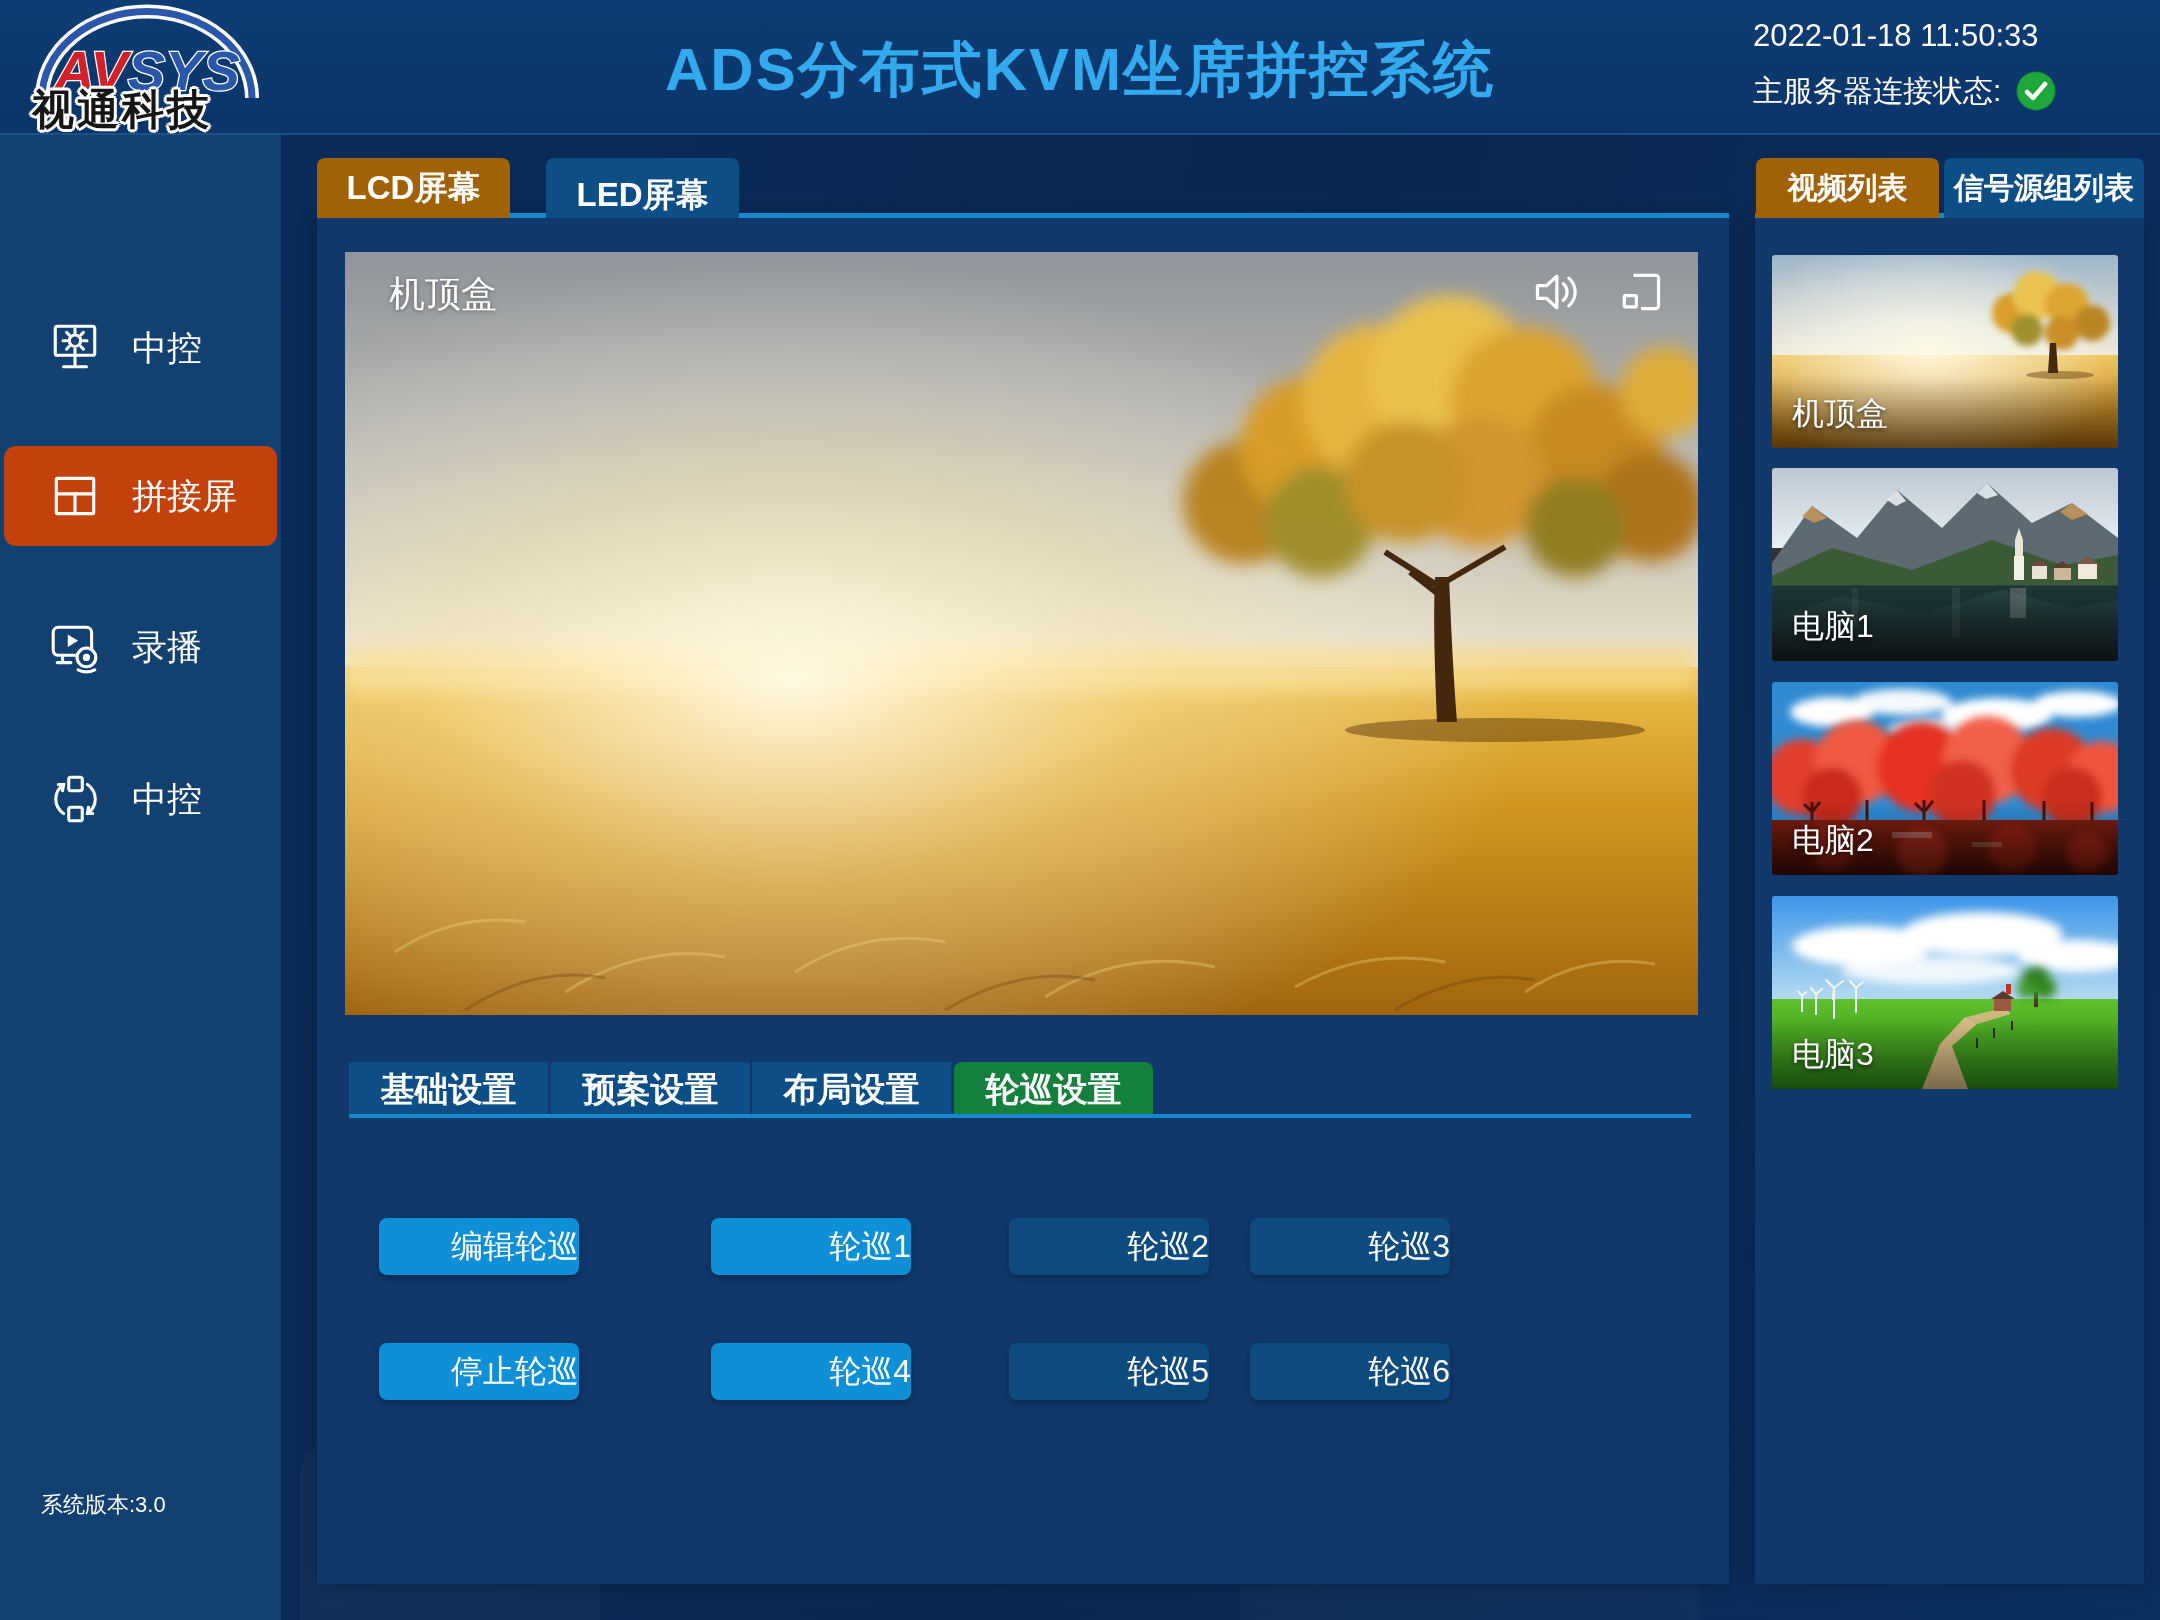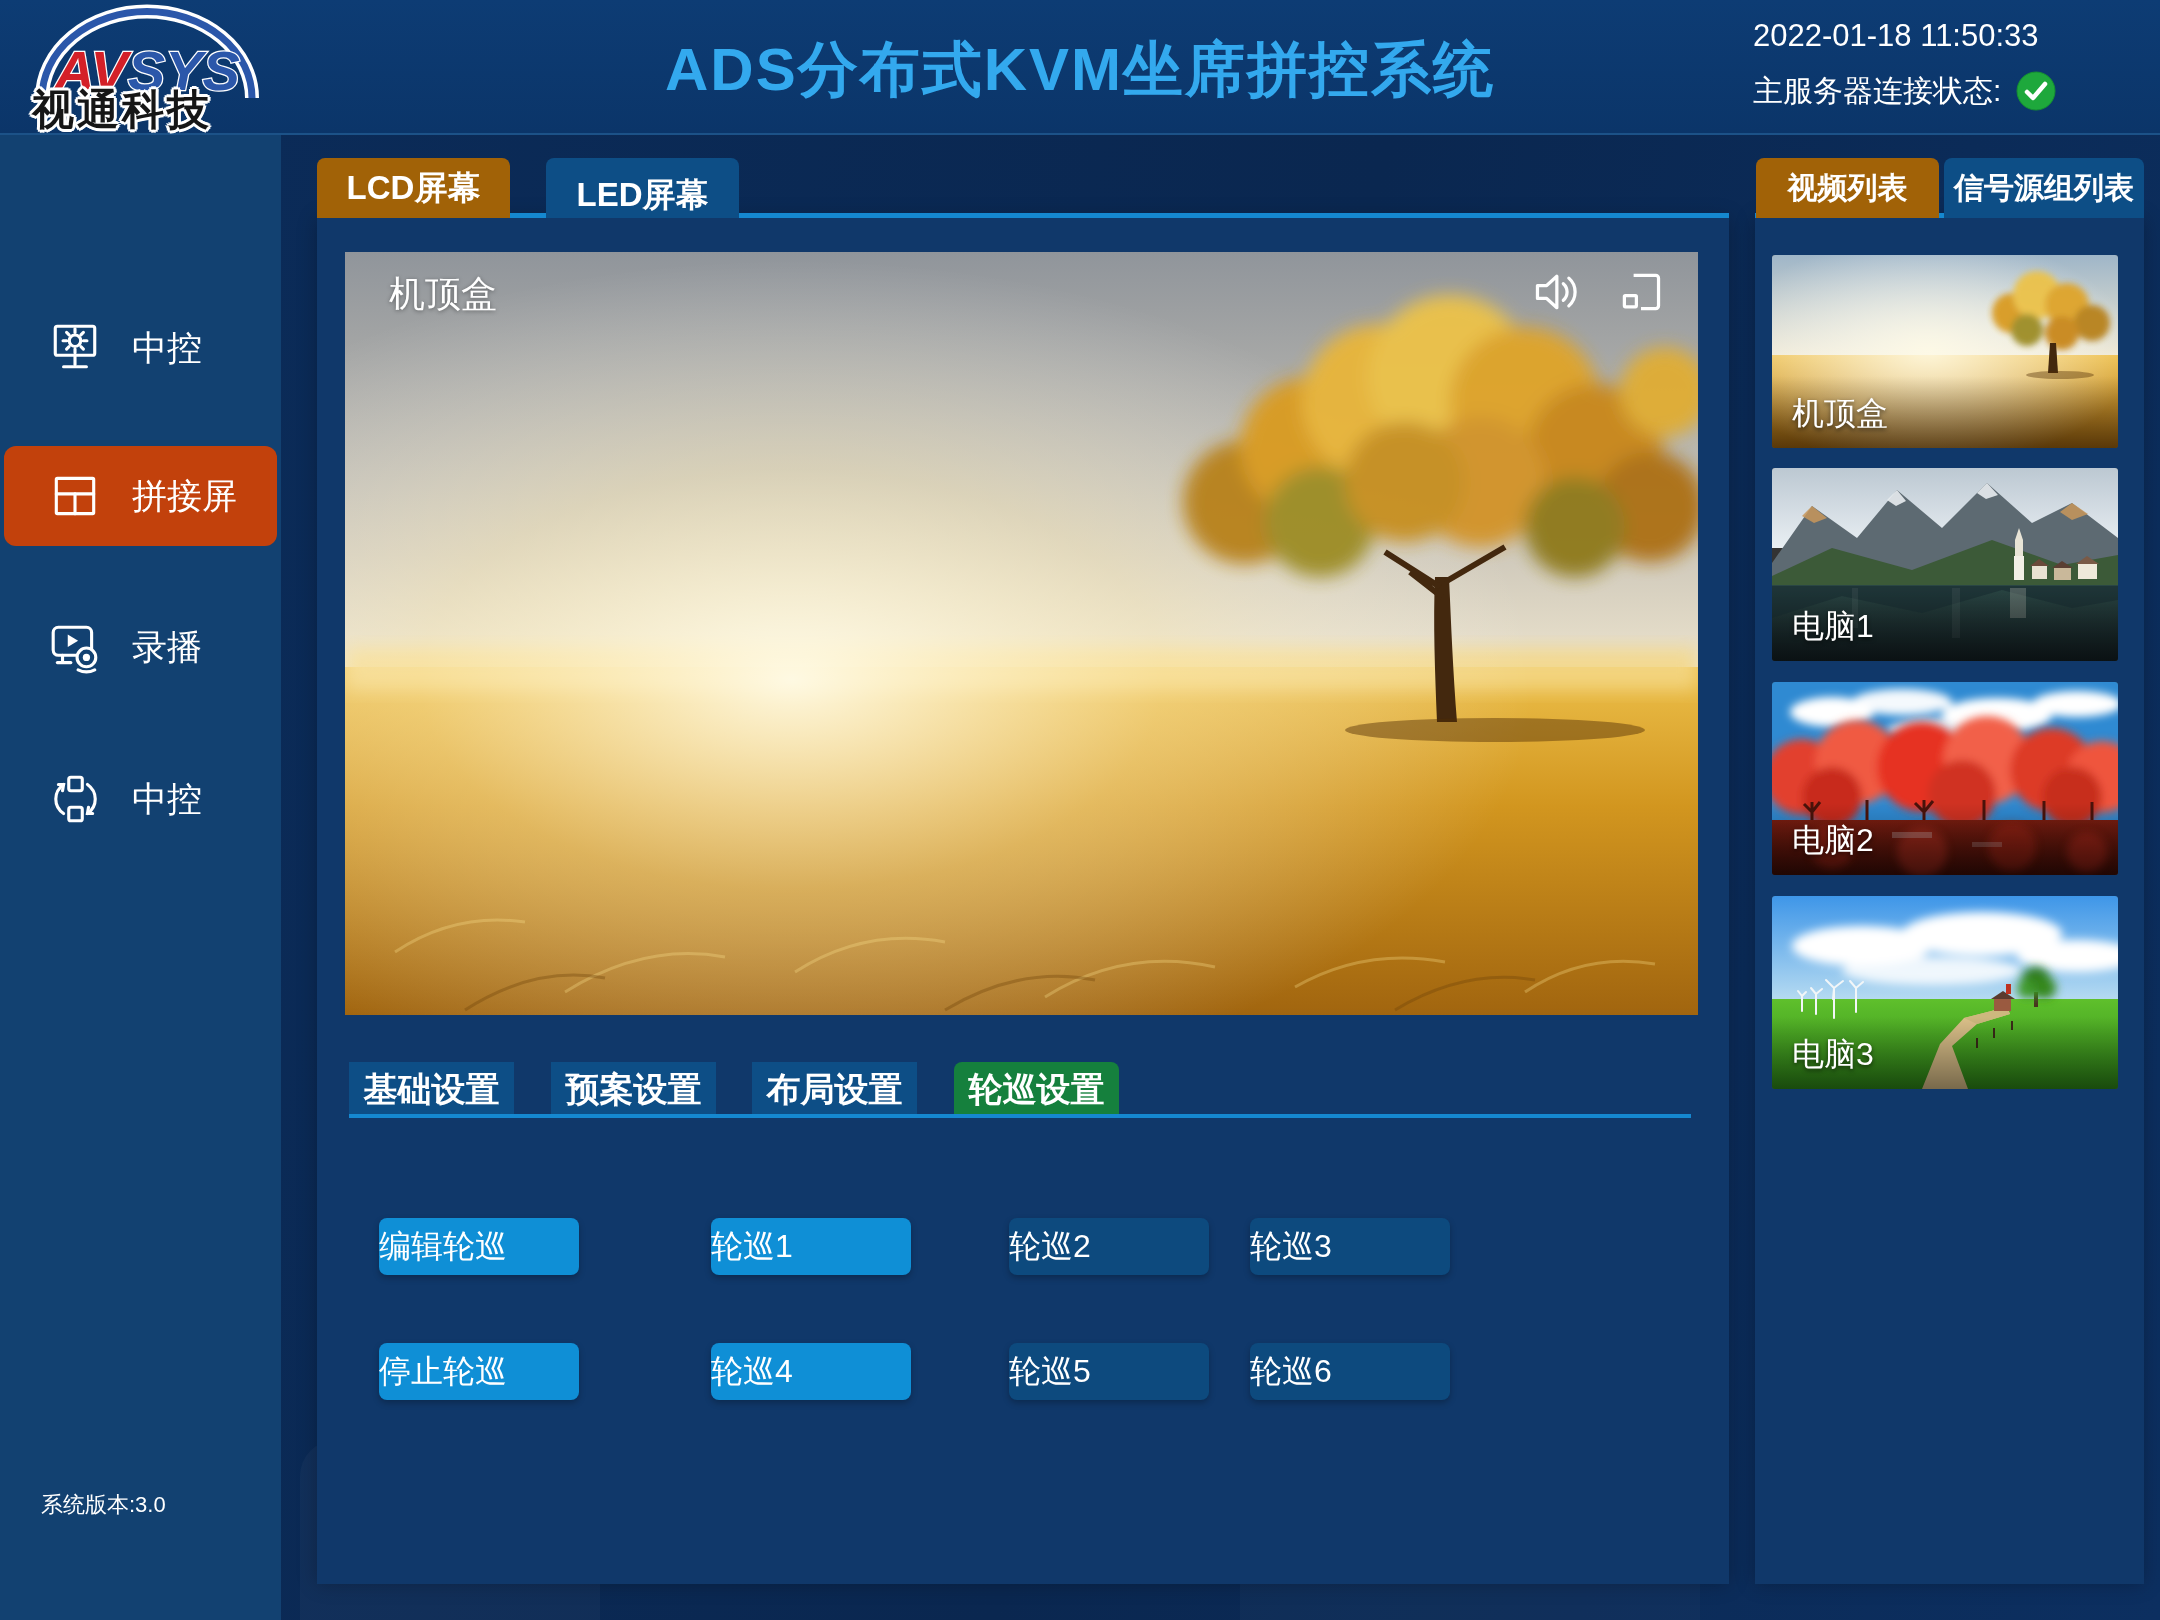--- a/index.html
+++ b/index.html
@@ -47,27 +47,27 @@
   #tab-video{left:1756px;width:183px;font-size:30px;}
   #tab-signal{left:1944px;width:200px;font-size:30px;}
   
   #preview{position:absolute;left:345px;top:252px;width:1353px;height:763px;overflow:hidden;cursor:pointer;background:#999;}
   #preview svg.scene{width:100%;height:100%;display:block;}
   #preview-label{position:absolute;left:44px;top:18px;font-size:36px;color:#fff;text-shadow:0 1px 4px rgba(0,0,0,.4);}
   .ov-icon{position:absolute;top:16px;width:48px;height:48px;cursor:pointer;}
   #volume-icon{left:1186px;}
   #pip-icon{left:1272px;}
   
-  .set-tab{position:absolute;top:1062px;width:165px;height:56px;display:flex;align-items:center;justify-content:center;
+  .set-tab{position:absolute;top:1062px;width:199px;height:56px;display:flex;align-items:center;justify-content:center;
     font-size:34px;font-weight:bold;background:#0d4e86;cursor:pointer;}
   .set-tab.active{background:#15803d;border-radius:8px 8px 0 0;}
   #set-tab-0{left:349px;} #set-tab-1{left:551px;} #set-tab-2{left:752px;} #set-tab-3{left:954px;}
   #ul-settings{left:349px;top:1114px;width:1342px;height:4px;}
   
-  .btn{position:absolute;width:200px;height:57px;border-radius:8px;display:flex;align-items:center;justify-content:flex-start;
+  .btn{position:absolute;width:200px;height:57px;border-radius:8px;display:flex;align-items:center;justify-content:flex-end;
     font-size:32px;color:#fff;cursor:pointer;font-weight:500;box-shadow:0 3px 6px rgba(0,0,0,.25);}
   .btn.primary{background:#0f8fd6;}
   .btn.secondary{background:#0d4a7e;}
   .c1{left:379px;} .c2{left:711px;} .c3{left:981px;margin-left:28px;} .c4{left:1250px;}
   .r1{top:1218px;} .r2{top:1343px;}
   
   .thumb{position:absolute;left:1772px;width:346px;height:193px;border-radius:3px;overflow:hidden;cursor:pointer;background:#333;}
   .thumb svg.scene{width:100%;height:100%;display:block;}
   #thumb-0{top:255px;} #thumb-1{top:468px;} #thumb-2{top:682px;} #thumb-3{top:896px;}
   .thumb-shade{position:absolute;left:0;bottom:0;width:100%;height:72px;

